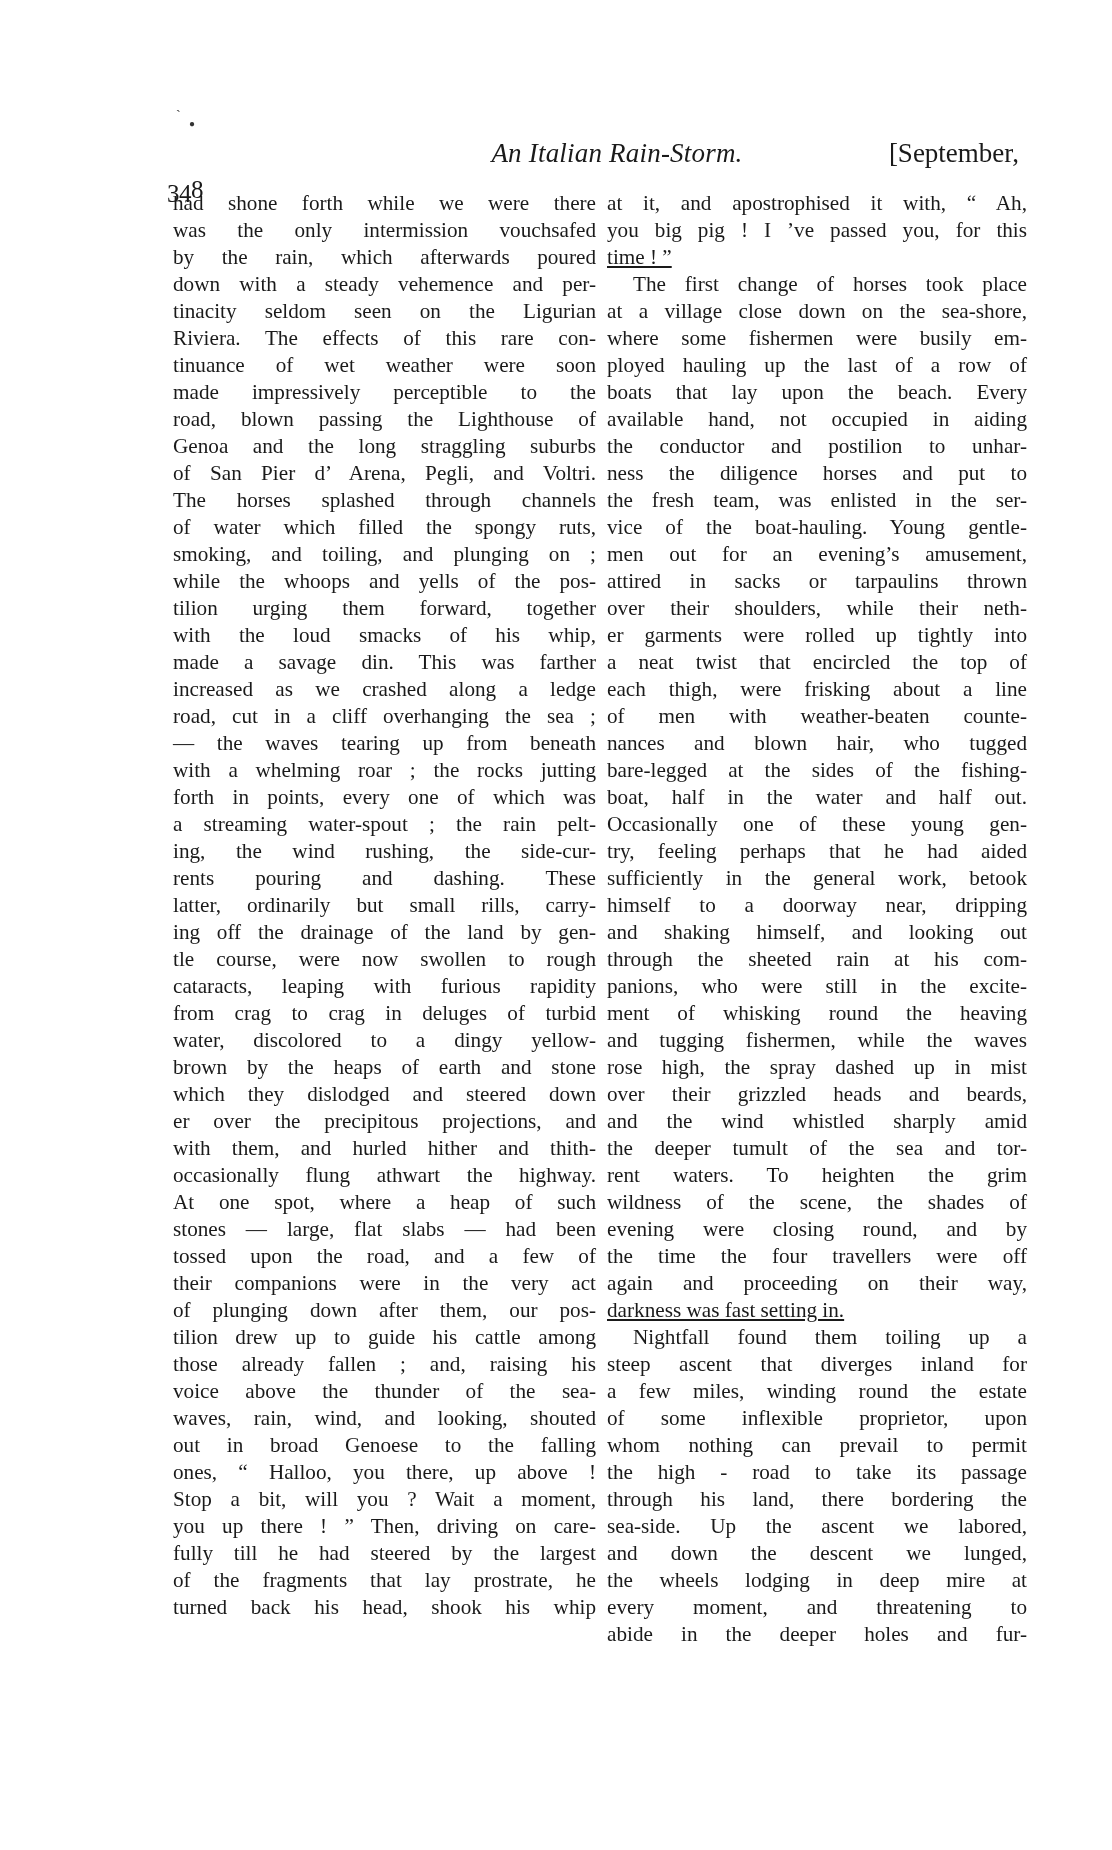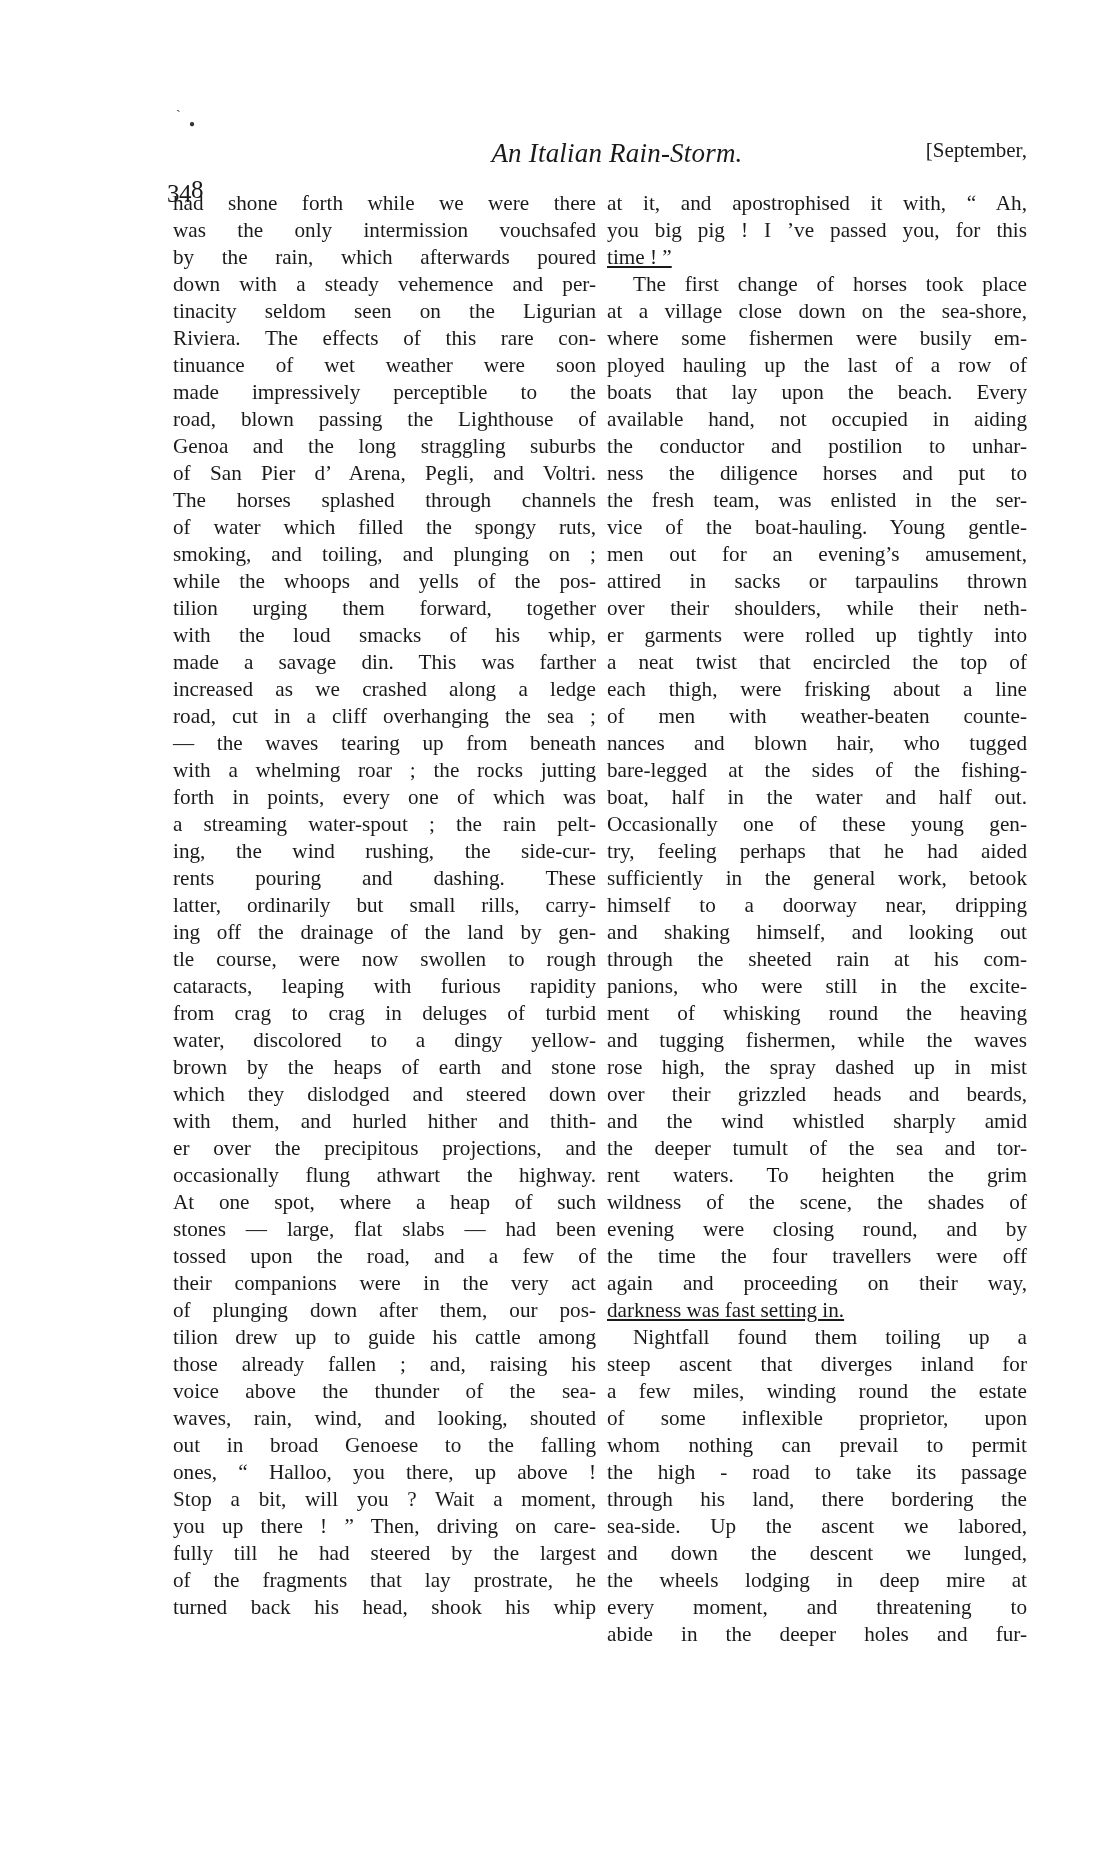--- a/index.html
+++ b/index.html
@@ -11,21 +11,21 @@
   .speck { position: absolute; color: #333; font-size: 14px; }
   .running-head {
     position: absolute; left: 167px; top: 136px; width: 860px; height: 40px;
   }
   .page-number { position: absolute; left: 0; top: 0; font-size: 25px; letter-spacing: -0.5px; margin-top: 44px; }
   .page-number .sup8 { position: relative; top: -4px; }
   .running-title {
     position: absolute; left: 0; right: 0; top: 2px; text-align: center;
     font-style: italic; font-size: 27px; letter-spacing: 0.2px; padding-left: 40px; font-family: Liberation Serif, serif;
   }
-  .running-date { position: absolute; right: 0; top: 2px; font-size: 21px; }
+  .running-date { position: absolute; right: 8px; top: 2px; font-size: 27px; }
   .column { position: absolute; top: 190px; }
   .col-left { left: 173px; width: 423px; }
   .col-right { left: 607px; width: 420px; }
   .line {
     display: block; height: 27px; line-height: 27px; font-size: 21.2px;
     text-align: justify; text-align-last: justify; white-space: nowrap;
     word-spacing: 0px;
   }
   .line.last { text-align-last: left; text-decoration: underline; }
   .line.indent { padding-left: 26px; }
@@ -71,22 +71,22 @@
       <span class="line">ing, the wind rushing, the side-cur-</span>
       <span class="line">rents pouring and dashing. These</span>
       <span class="line">latter, ordinarily but small rills, carry-</span>
       <span class="line">ing off the drainage of the land by gen-</span>
       <span class="line">tle course, were now swollen to rough</span>
       <span class="line">cataracts, leaping with furious rapidity</span>
       <span class="line">from crag to crag in deluges of turbid</span>
       <span class="line">water, discolored to a dingy yellow-</span>
       <span class="line">brown by the heaps of earth and stone</span>
       <span class="line">which they dislodged and steered down</span>
+      <span class="line">er over the precipitous projections, and</span>
       <span class="line">with them, and hurled hither and thith-</span>
-      <span class="line">er over the precipitous projections, and</span>
       <span class="line">occasionally flung athwart the highway.</span>
       <span class="line">At one spot, where a heap of such</span>
       <span class="line">stones — large, flat slabs — had been</span>
       <span class="line">tossed upon the road, and a few of</span>
       <span class="line">their companions were in the very act</span>
       <span class="line">of plunging down after them, our pos-</span>
       <span class="line">tilion drew up to guide his cattle among</span>
       <span class="line">those already fallen ; and, raising his</span>
       <span class="line">voice above the thunder of the sea-</span>
       <span class="line">waves, rain, wind, and looking, shouted</span>

